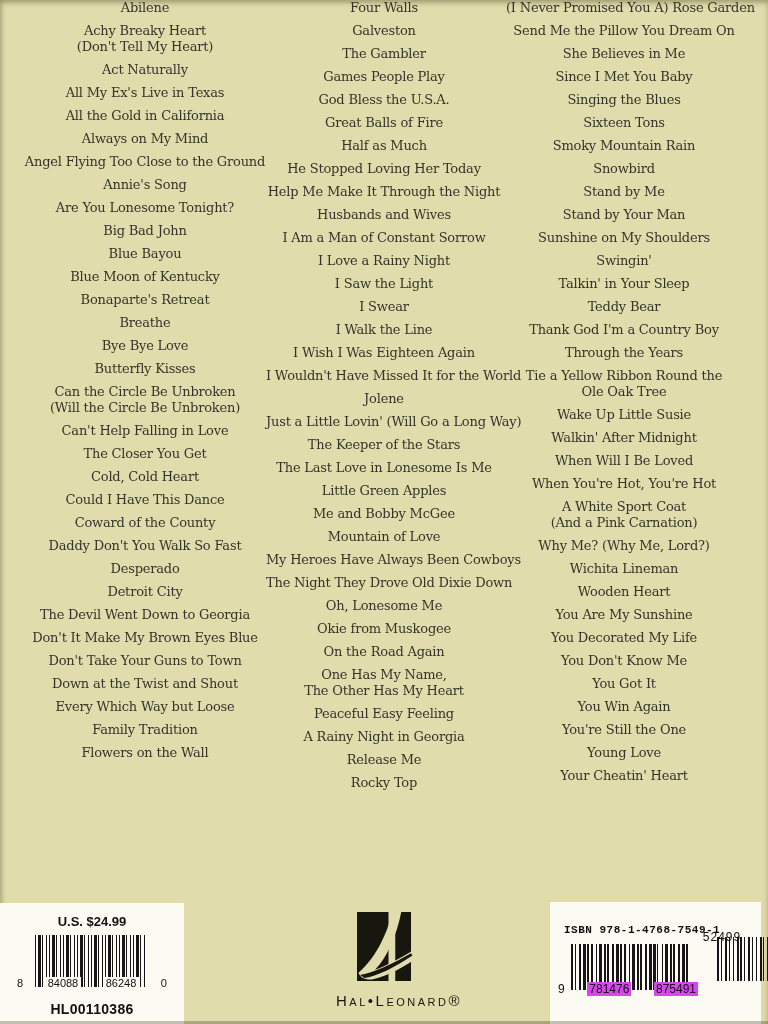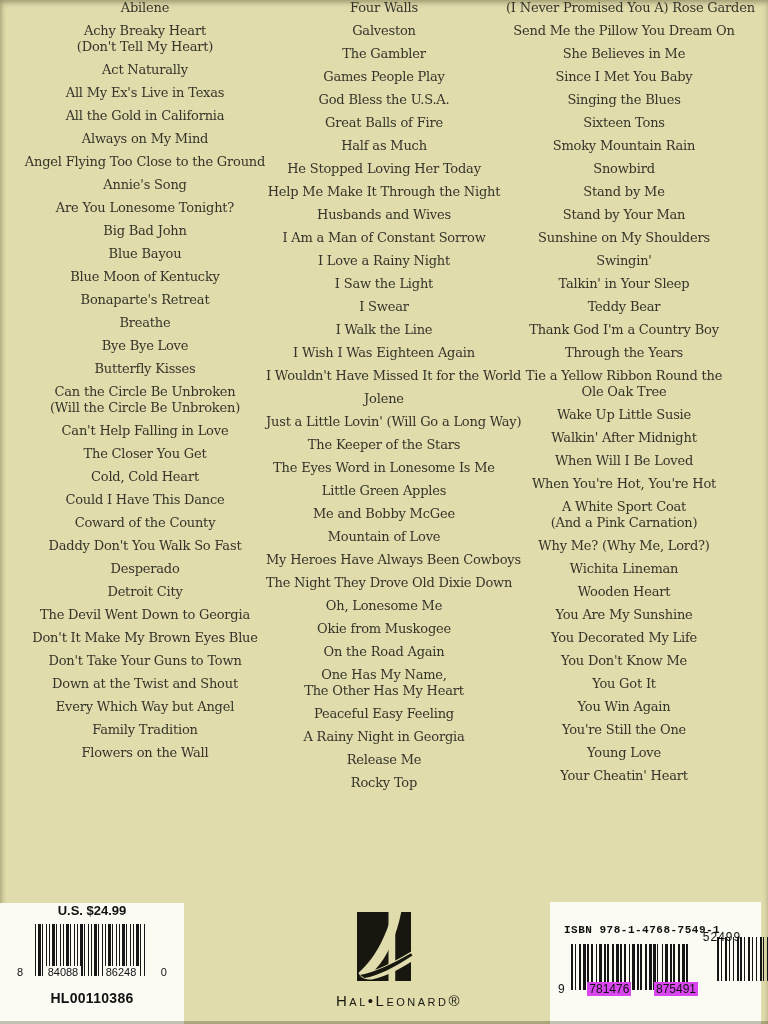--- a/index.html
+++ b/index.html
@@ -22,21 +22,21 @@
     letter-spacing:-0.2px;white-space:nowrap;
   }
   .song.multi{white-space:normal;}
   
   .whitebox{
     position:absolute;background:#fbfbf4;
   }
   .box-left{left:0;top:903px;width:184px;height:121px;}
   .box-right{left:550px;top:902px;width:211px;height:122px;}
   .price{
-    text-align:center;
+    text-align:center;margin-top:11px;
     font-family:"Liberation Sans",sans-serif;font-weight:bold;
     font-size:13px;color:#111;
   }
   .upc{position:relative;margin:6px auto 0;width:150px;height:62px;}
   .upc .bars{
     position:absolute;left:18px;top:0;width:112px;height:52px;
     background:repeating-linear-gradient(90deg,
       #161616 0 1.5px, transparent 1.5px 3px,
       #161616 3px 6px, transparent 6px 7px,
       #161616 7px 8px, transparent 8px 11px,
@@ -127,21 +127,21 @@
       <div class="song">Cold, Cold Heart</div>
       <div class="song">Could I Have This Dance</div>
       <div class="song">Coward of the County</div>
       <div class="song">Daddy Don't You Walk So Fast</div>
       <div class="song">Desperado</div>
       <div class="song">Detroit City</div>
       <div class="song">The Devil Went Down to Georgia</div>
       <div class="song">Don't It Make My Brown Eyes Blue</div>
       <div class="song">Don't Take Your Guns to Town</div>
       <div class="song">Down at the Twist and Shout</div>
-      <div class="song">Every Which Way but Angel</div>
+      <div class="song">Every Which Way but Loose</div>
       <div class="song">Family Tradition</div>
       <div class="song">Flowers on the Wall</div>
     </div>
   <div class="col col2">
       <div class="song">Four Walls</div>
       <div class="song">Galveston</div>
       <div class="song">The Gambler</div>
       <div class="song">Games People Play</div>
       <div class="song">God Bless the U.S.A.</div>
       <div class="song">Great Balls of Fire</div>
@@ -152,21 +152,21 @@
       <div class="song">I Am a Man of Constant Sorrow</div>
       <div class="song">I Love a Rainy Night</div>
       <div class="song">I Saw the Light</div>
       <div class="song">I Swear</div>
       <div class="song">I Walk the Line</div>
       <div class="song">I Wish I Was Eighteen Again</div>
       <div class="song">I Wouldn't Have Missed It for the World</div>
       <div class="song">Jolene</div>
       <div class="song">Just a Little Lovin' (Will Go a Long Way)</div>
       <div class="song">The Keeper of the Stars</div>
-      <div class="song">The Eyes Word in Lonesome Is Me</div>
+      <div class="song">The Last Love in Lonesome Is Me</div>
       <div class="song">Little Green Apples</div>
       <div class="song">Me and Bobby McGee</div>
       <div class="song">Mountain of Love</div>
       <div class="song">My Heroes Have Always Been Cowboys</div>
       <div class="song">The Night They Drove Old Dixie Down</div>
       <div class="song">Oh, Lonesome Me</div>
       <div class="song">Okie from Muskogee</div>
       <div class="song">On the Road Again</div>
       <div class="song multi">One Has My Name,<br>The Other Has My Heart</div>
       <div class="song">Peaceful Easy Feeling</div>

